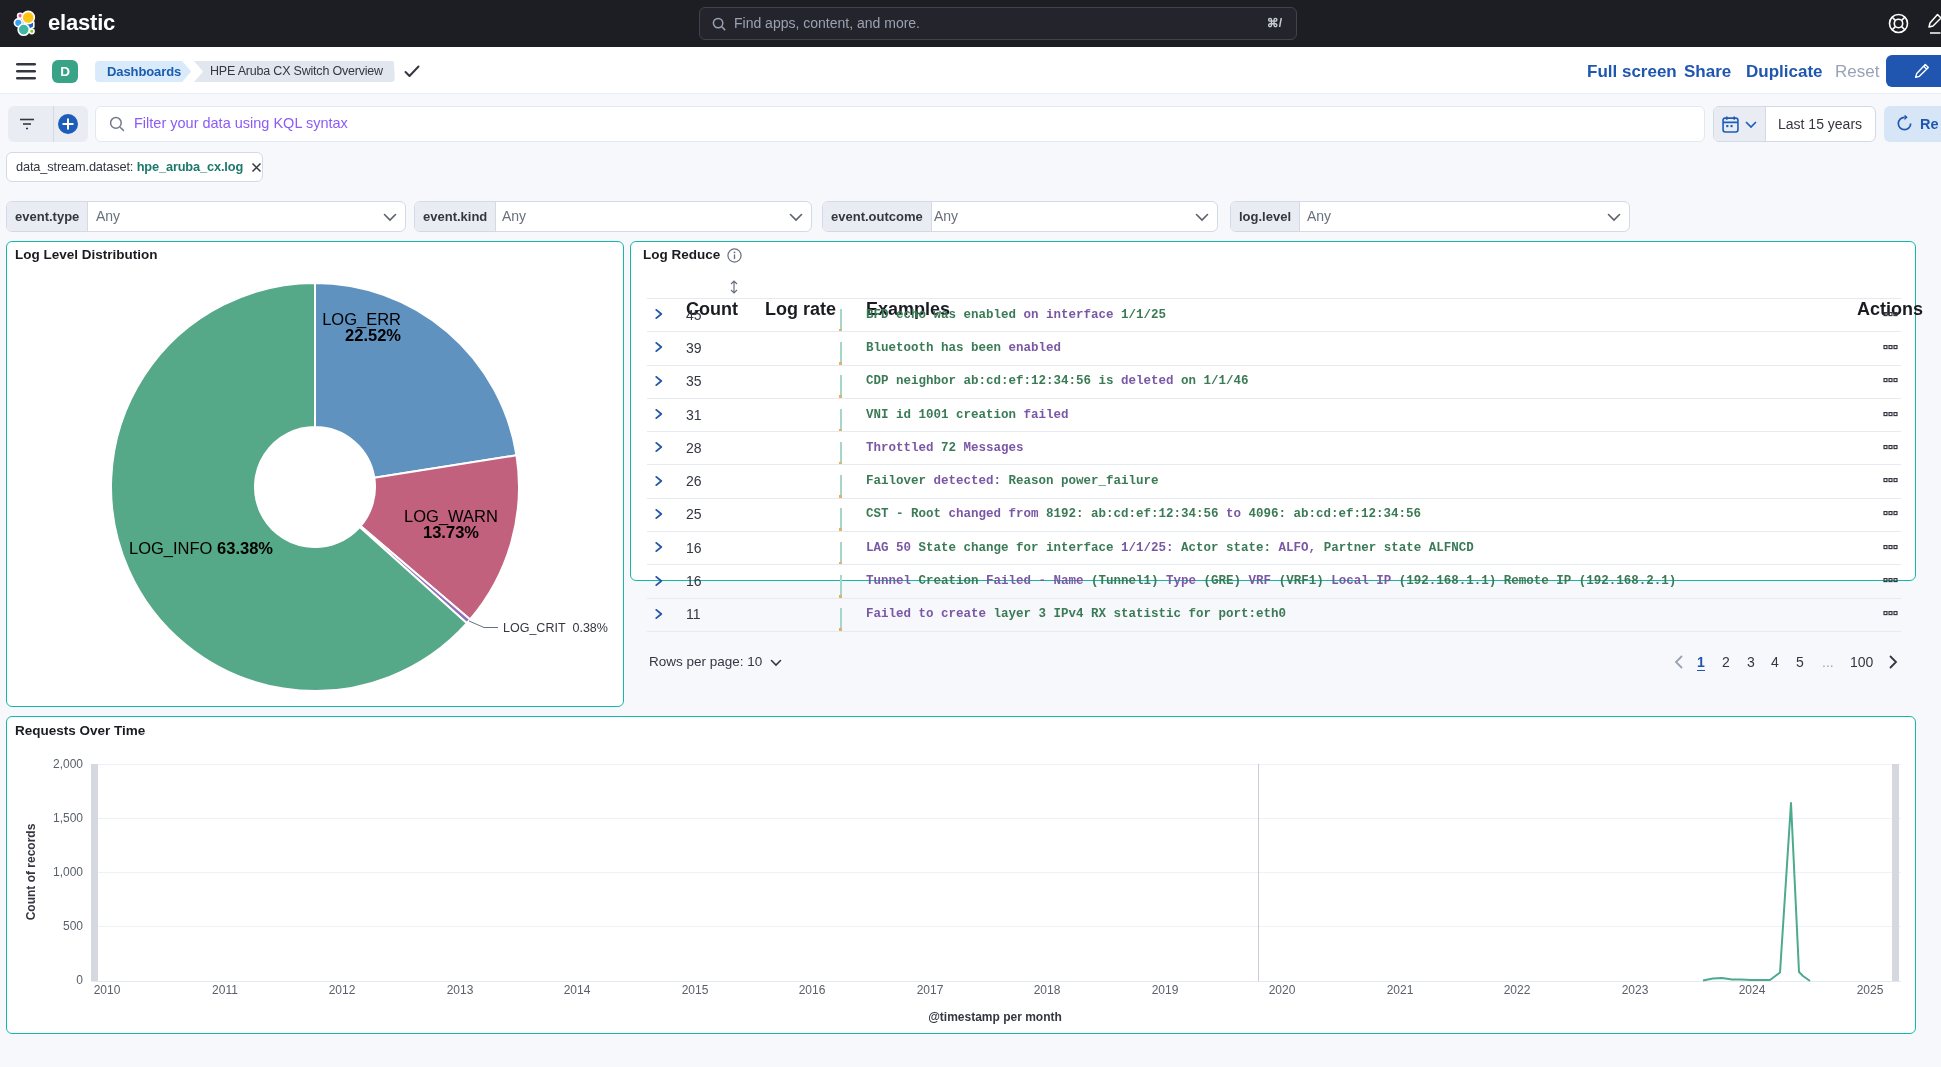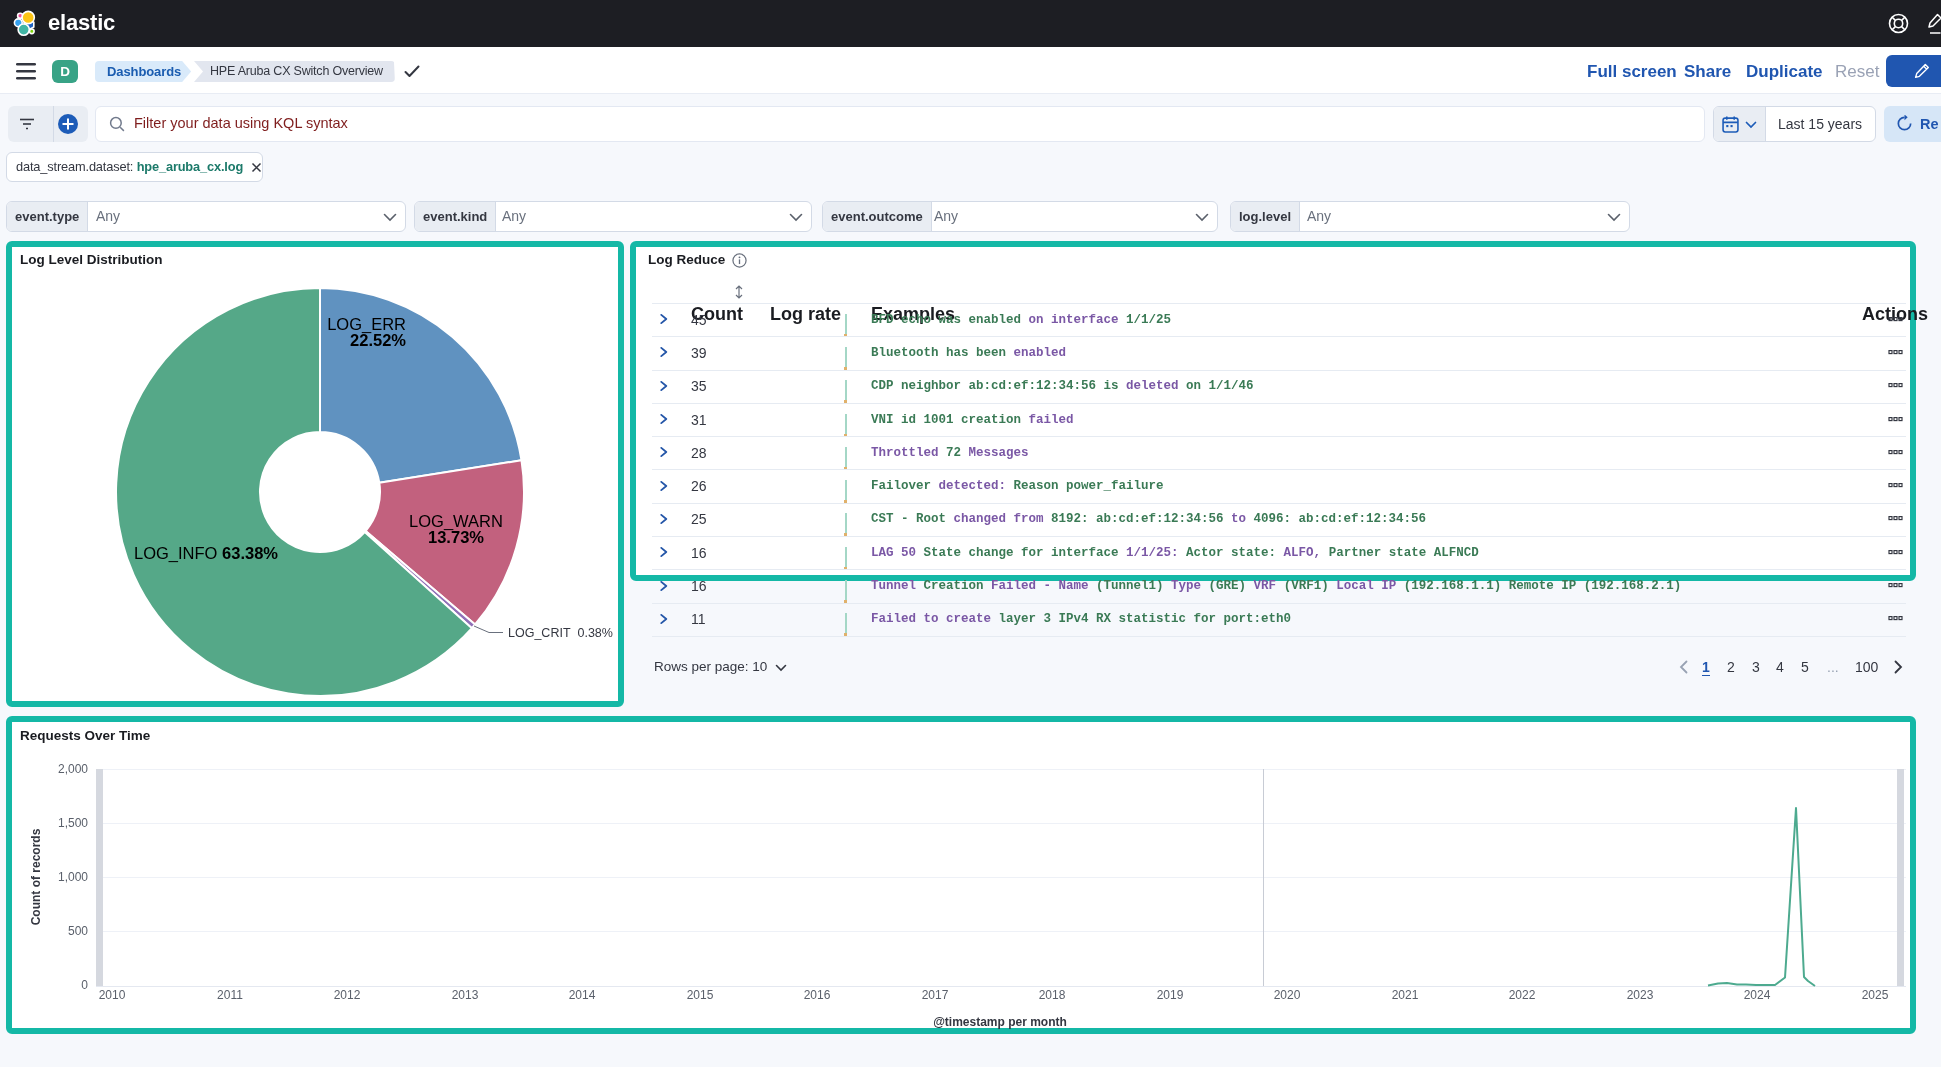--- a/index.html
+++ b/index.html
@@ -15,34 +15,34 @@
 #navrow { position:absolute; left:0; top:47px; width:1941px; height:47px; background:#fff; border-bottom:1px solid #e8ecf4; }
 .navlink { position:absolute; top:15px; font-size:17px; font-weight:600; color:#2056b0; }
 #dbadge { position:absolute; left:52px; top:13px; width:26px; height:23px; background:#38a386; border-radius:6px; color:#fff; font-size:13.5px; font-weight:700; text-align:center; line-height:23px; }
 .crumb1 { position:absolute; left:95px; top:14px; height:21px; background:#d9eafa; color:#1a5cb0; font-size:13px; letter-spacing:-.1px; font-weight:600; line-height:21px; padding:0 10px 0 12px; clip-path:polygon(0 0, calc(100% - 9px) 0, 100% 50%, calc(100% - 9px) 100%, 0 100%); border-radius:4px 0 0 4px; }
 .crumb2 { position:absolute; left:194px; top:14px; height:21px; background:#e2e6ef; color:#343741; font-size:12.5px; letter-spacing:-.2px; font-weight:500; line-height:21px; padding:0 12px 0 16px; clip-path:polygon(0 0, calc(100% - 1px) 0, 100% 100%, 0 100%, 9px 50%); border-radius:0 4px 4px 0; }
 #editbtn { position:absolute; left:1886px; top:8px; width:70px; height:32px; background:#2056b0; border-radius:6px; }
 
 #fbtns { position:absolute; left:8px; top:106px; width:80px; height:36px; background:#e9edf3; border-radius:6px; }
 #fbtns .div { position:absolute; left:40px; top:0; width:1px; height:36px; background:#d3dae6; }
 #kql { position:absolute; left:95px; top:106px; width:1610px; height:36px; background:#fff; border:1px solid #e3e8f2; border-radius:6px; }
-#kql .ph { position:absolute; left:38px; top:8px; font-size:14.5px; color:#7f1d1d; }
+#kql .ph { position:absolute; left:38px; top:8px; font-size:14.5px; color:#8b5cf6; }
 #dpick { position:absolute; left:1713px; top:106px; width:163px; height:36px; background:#fff; border:1px solid #d3dae6; border-radius:6px; overflow:hidden; }
 #dpick .lft { position:absolute; left:0; top:0; width:52px; height:36px; background:#e9edf3; border-right:1px solid #d3dae6; }
 #dpick .txt { position:absolute; left:64px; top:9px; font-size:14px; color:#343741; }
 #refbtn { position:absolute; left:1884px; top:106px; width:70px; height:36px; background:#d6e6f7; border-radius:6px; color:#2056b0; font-size:14.5px; font-weight:600; line-height:36px; }
 #fpill { position:absolute; left:6px; top:152px; width:257px; height:30px; background:#fff; border:1px solid #d3dae6; border-radius:6px; font-size:12.8px; line-height:28px; white-space:nowrap; }
 #fpill .t1 { margin-left:9px; color:#343741; letter-spacing:-.15px; }
 #fpill .t2 { color:#1c7a6a; font-weight:600; letter-spacing:-.15px; }
 
 .ctrl { position:absolute; top:201px; height:31px; background:#fff; border:1px solid #d3dae6; border-radius:6px; }
 .ctrl .lab { position:absolute; left:0; top:0; height:29px; background:#e9edf3; border-right:1px solid #d3dae6; font-size:13px; font-weight:600; line-height:29px; padding:0 8px; color:#343741; border-radius:5px 0 0 5px; }
 .ctrl .any { position:absolute; top:0; height:29px; font-size:14px; color:#69707d; line-height:29px; }
 
-.panel { position:absolute; background:#fff; border:6px solid #14b8a6; border-radius:6px; }
+.panel { position:absolute; background:#fff; border:1px solid #14b8a6; border-radius:6px; }
 .ptitle { position:absolute; left:8px; top:5px; font-size:13.5px; font-weight:700; color:#1a1c21; }
 #p1 { left:6px; top:241px; width:618px; height:466px; }
 #p2 { left:630px; top:241px; width:1286px; height:340px; }
 #p3 { left:6px; top:716px; width:1910px; height:318px; }
 
 .th { position:absolute; font-size:18px; font-weight:700; color:#1a1c21; top:37px;margin-top:20px; }
 .rowline { position:absolute; left:16px; width:1254px; height:1px; background:#e6ebf2; }
 .chev { position:absolute; left:23px; width:10px; height:10px; }
 .cnt { position:absolute; left:55px; font-size:14px; color:#343741; }
 .spark { position:absolute; left:209px; width:2px; height:20px; background:#a4d7c6; transform:translateY(5px); }
@@ -67,20 +67,28 @@
   <svg class="abs" style="left:1888px;top:13px" width="21" height="21" viewBox="0 0 21 21">
     <circle cx="10.5" cy="10.5" r="9" fill="none" stroke="#fff" stroke-width="1.6"></circle>
     <circle cx="10.5" cy="10.5" r="4.2" fill="none" stroke="#fff" stroke-width="1.6"></circle>
     <path d="M4.2 4.2 L7.6 7.6 M16.8 4.2 L13.4 7.6 M4.2 16.8 L7.6 13.4 M16.8 16.8 L13.4 13.4" stroke="#fff" stroke-width="1.6"></path>
   </svg>
   <svg class="abs" style="left:1928px;top:13px" width="13" height="21" viewBox="0 0 13 21">
     <path d="M9.5 1.5 L13 5 L5 13 L1 14 L2 10 Z" fill="none" stroke="#fff" stroke-width="1.5" stroke-linejoin="round"></path>
     <path d="M2 20 L12.5 20" stroke="#fff" stroke-width="1.5"></path>
   </svg>
   <div id="logotext">elastic</div>
+  <div id="gsearch">
+    <svg class="abs" style="left:12px;top:9px" width="15" height="15" viewBox="0 0 16 16">
+        <circle cx="6.5" cy="6.5" r="5" fill="none" stroke="#9aa2b1" stroke-width="1.6"></circle>
+        <line x1="10.5" y1="10.5" x2="14" y2="14" stroke="#9aa2b1" stroke-width="1.6"></line>
+      </svg>
+    <span class="ph">Find apps, content, and more.</span>
+      <span class="kbd">⌘/</span>
+  </div>
 </div>
 <div id="navrow">
   <svg class="abs" style="left:16px;top:16px" width="20" height="17" viewBox="0 0 20 17">
       <rect y="0" width="20" height="2.6" rx="1.3" fill="#343741"></rect>
       <rect y="7" width="20" height="2.6" rx="1.3" fill="#343741"></rect>
       <rect y="14" width="20" height="2.6" rx="1.3" fill="#343741"></rect>
     </svg>
   <div id="dbadge">D</div>
   <div class="crumb1">Dashboards</div>
   <div class="crumb2">HPE Aruba CX Switch Overview</div>

